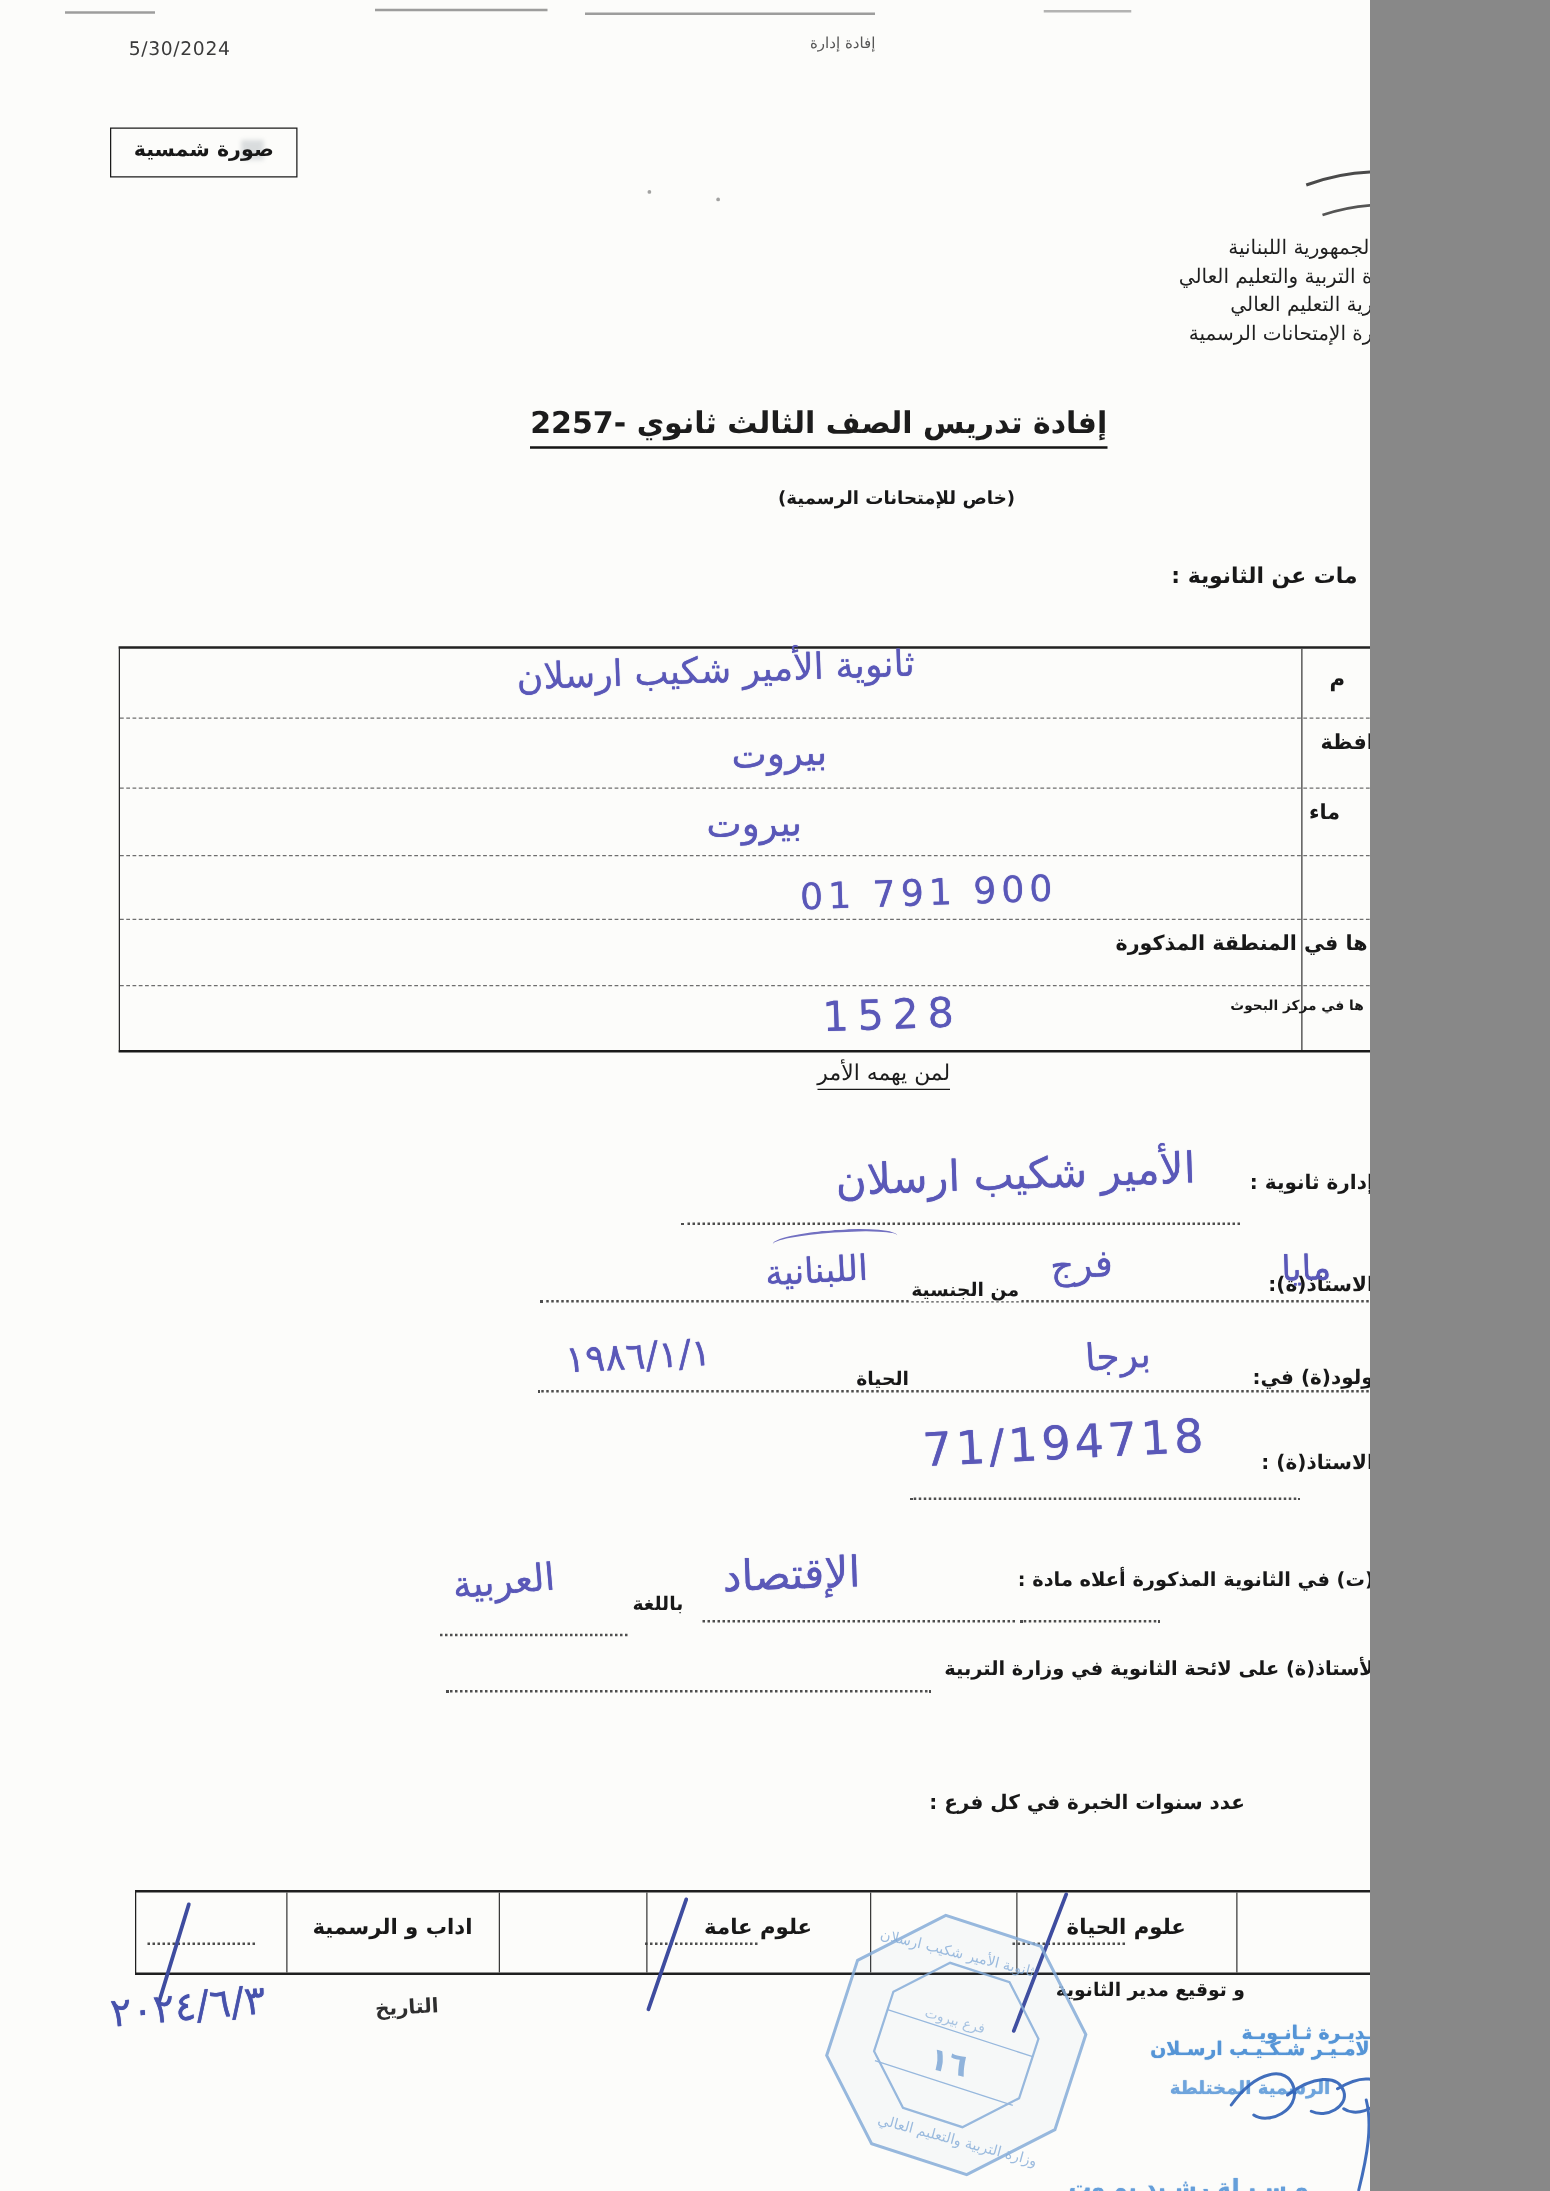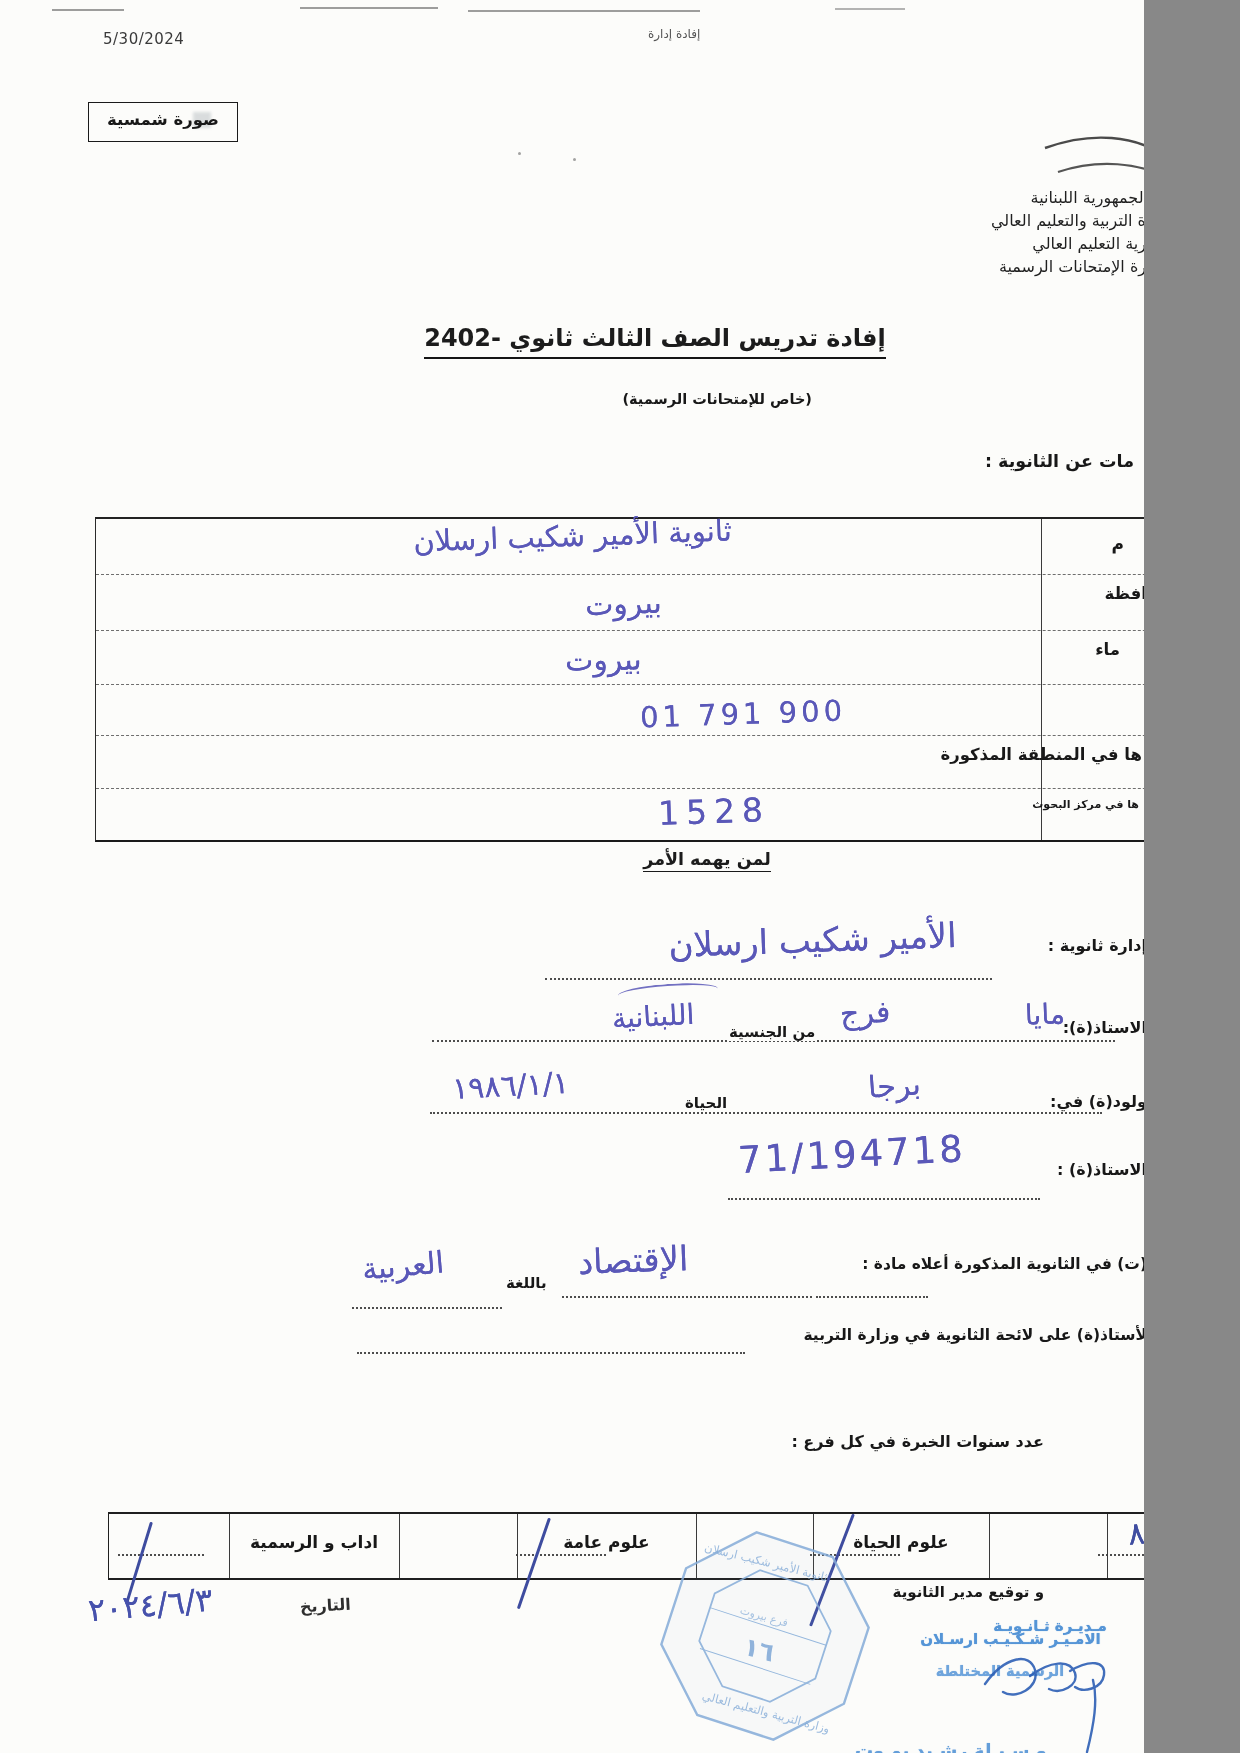--- a/index.html
+++ b/index.html
@@ -1,17 +1,17 @@
 <!DOCTYPE html>
 <html><head>
 <meta charset="utf-8">
 <style>
   html,body{margin:0;padding:0;background:#888;}
   #page{position:relative;width:1096px;height:1753px;background:#fcfcfa;overflow:hidden;
-        font-family:"DejaVu Sans",sans-serif;color:#1c1c1c;padding-left:48px;}
+        font-family:"DejaVu Sans",sans-serif;color:#1c1c1c;}
   .abs{position:absolute;}
   .ar{direction:rtl;}
   .lbl{font-weight:bold;color:#181818;white-space:nowrap;}
   .prn{color:#1f1f1f;white-space:nowrap;}
   .hw{color:#5a58b8;white-space:nowrap;text-shadow:0 0 .6px #5a58b8;}
   .hwn{color:#3f4da0;white-space:nowrap;text-shadow:0 0 .5px #3f4da0;}
   .dots{border-bottom:2.2px dotted #3b3b3b;height:12px;opacity:.9;}
   .dash-div{border-bottom:1px dashed #6e6e6e;}
   .blob{background:#141414;border-radius:46% 54% 52% 48%;filter:blur(.5px);opacity:.92;}
   .scan-dash{background:#2a2a2a;height:2px;opacity:.45;}
@@ -48,21 +48,21 @@
     <path d="M122,10 C128,2 136,6 133,16 C130,26 138,30 131,38 C126,32 120,20 122,10 Z" fill="#1a1a1a" opacity=".85"></path>
   </svg>
   <div class="abs ar prn" style="right:-4px;top:188px;font-size:16px;">الجمهورية اللبنانية</div>
   <div class="abs ar prn" style="right:-2px;top:211px;font-size:16px;">ة التربية والتعليم العالي</div>
   <div class="abs ar prn" style="right:-2px;top:234px;font-size:16px;">رية التعليم العالي</div>
   <div class="abs ar prn" style="right:-2px;top:257px;font-size:16px;">رة الإمتحانات الرسمية</div>
   <div class="abs blob" style="left:1197px;top:188px;width:26px;height:32px;transform:rotate(12deg);"></div>
   <div class="abs blob" style="left:1214px;top:243px;width:27px;height:36px;transform:rotate(-6deg);"></div>
 
   <div class="abs ar" style="left:420px;top:324px;width:470px;text-align:center;">
-    <span style="font-size:24px;font-weight:bold;border-bottom:2.6px solid #151515;padding-bottom:5px;">إفادة تدريس الصف الثالث ثانوي -2402</span>
+    <span style="font-size:24px;font-weight:bold;border-bottom:2.6px solid #151515;padding-bottom:5px;">إفادة تدريس الصف الثالث ثانوي -2257</span>
   </div>
   <div class="abs ar lbl" style="left:492px;top:391px;width:320px;text-align:right;font-size:14.5px;">(خاص للإمتحانات الرسمية)</div>
 
   <div class="abs ar lbl" style="right:10px;top:451px;font-size:17.5px;">مات عن الثانوية :</div>
 
   <div class="abs" style="left:95px;top:517px;width:1145px;height:321px;border-top:2px solid #222;border-left:1.6px solid #2a2a2a;border-bottom:2.4px solid #1a1a1a;">
     <div class="abs vline" style="left:945px;top:0;height:321px;"></div>
     <div class="abs dash-div" style="left:0;top:55px;width:1145px;"></div>
     <div class="abs dash-div" style="left:0;top:111px;width:1145px;"></div>
     <div class="abs dash-div" style="left:0;top:165px;width:1145px;"></div>
@@ -78,21 +78,21 @@
   <div class="abs blob" style="left:1196px;top:633px;width:26px;height:45px;transform:rotate(8deg);"></div>
   <div class="abs blob" style="left:1211px;top:679px;width:29px;height:40px;transform:rotate(-10deg);"></div>
 
   <div class="abs ar hw" style="left:375px;top:519px;width:395px;font-size:29px;text-align:center;transform:rotate(-2deg);">ثانوية الأمير شكيب ارسلان</div>
   <div class="abs ar hw" style="left:585px;top:586px;font-size:30px;transform:rotate(-2deg);">بيروت</div>
   <div class="abs ar hw" style="left:565px;top:642px;font-size:30px;transform:rotate(-1deg);">بيروت</div>
   <div class="abs hw" dir="ltr" style="left:640px;top:697px;font-size:29px;letter-spacing:4px;transform:rotate(-2deg);">01 791 900</div>
   <div class="abs hw" dir="ltr" style="left:658px;top:792px;font-size:33px;letter-spacing:7px;transform:rotate(-2deg);">1528</div>
 
   <div class="abs ar" style="left:600px;top:849px;width:190px;text-align:center;">
-    <span style="font-size:17.5px;font-weight:bold;border-bottom:1.8px solid #1a1a1a;padding-bottom:2px;margin-left:24px;">لمن يهمه الأمر</span>
+    <span style="font-size:17.5px;font-weight:normal;border-bottom:1.8px solid #1a1a1a;padding-bottom:2px;margin-left:24px;">لمن يهمه الأمر</span>
   </div>
 
   <div class="abs ar lbl" style="right:-3px;top:936px;font-size:16px;">إدارة ثانوية :</div>
   <div class="abs dots" style="left:545px;top:966px;width:447px;"></div>
   <div class="abs ar hw" style="left:600px;top:920px;width:425px;font-size:34px;text-align:center;transform:rotate(-2deg);">الأمير شكيب ارسلان</div>
 
   <div class="abs ar lbl" style="right:-3px;top:1018px;font-size:16px;">الاستاذ(ة):</div>
   <div class="abs dots" style="left:432px;top:1028px;width:683px;"></div>
   <div class="abs ar hw" style="left:1025px;top:998px;font-size:28px;transform:rotate(-2deg);">مايا</div>
   <div class="abs ar hw" style="left:840px;top:995px;font-size:30px;transform:rotate(-3deg);">فرج</div>

